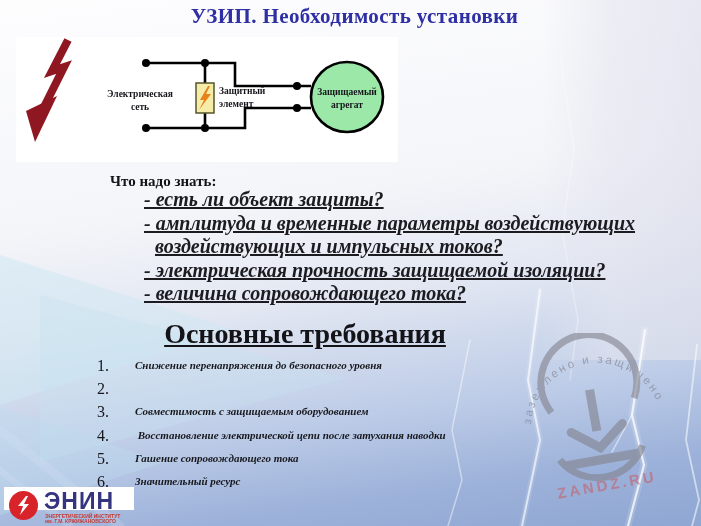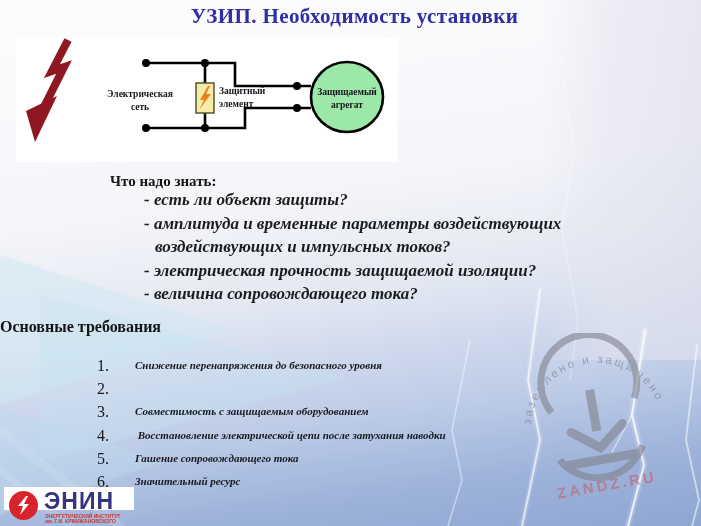--- a/index.html
+++ b/index.html
@@ -13,25 +13,25 @@
   .title{
     position:absolute;left:0;top:4px;width:100%;text-align:center;z-index:3;
     font-size:21px;font-weight:bold;color:#2e2fa3;letter-spacing:.4px;
   }
   .diagram{position:absolute;left:16px;top:37px;z-index:3;}
   .know-h{
     position:absolute;left:110px;top:173px;z-index:3;
     font-size:15px;font-weight:bold;color:#141418;
   }
   .know-lines{position:absolute;left:144px;top:188px;z-index:3;color:#1b1b20;}
-  .know-lines .bl{font-size:17px;font-weight:bold;font-style:italic;line-height:23.5px;white-space:pre;}
+  .know-lines .bl{font-size:20px;font-weight:bold;font-style:italic;line-height:23.5px;white-space:pre;text-decoration:underline;}
   .know-lines .cont{padding-left:11px;}
   .reqs-h{
-    position:absolute;left:0;top:318px;width:610px;text-align:left;z-index:3;
-    font-size:16px;font-weight:bold;color:#141418;
+    position:absolute;left:0;top:318px;width:610px;text-align:center;z-index:3;
+    font-size:28px;font-weight:bold;color:#141418;text-decoration:underline;
   }
   .reqs{position:absolute;left:97px;top:354px;z-index:3;color:#17171c;}
   .req{display:flex;line-height:23.2px;}
   .req .num{width:38px;font-size:16px;font-style:normal;font-weight:normal;flex:0 0 38px;}
   .req .txt{font-size:11px;font-weight:bold;font-style:italic;white-space:pre;}
   .watermark{position:absolute;left:505px;top:333px;z-index:2;}
   .enin{
     position:absolute;left:4px;top:487px;width:130px;height:23px;background:#ffffff;z-index:3;
     font-family:"Liberation Sans", sans-serif;
   }

